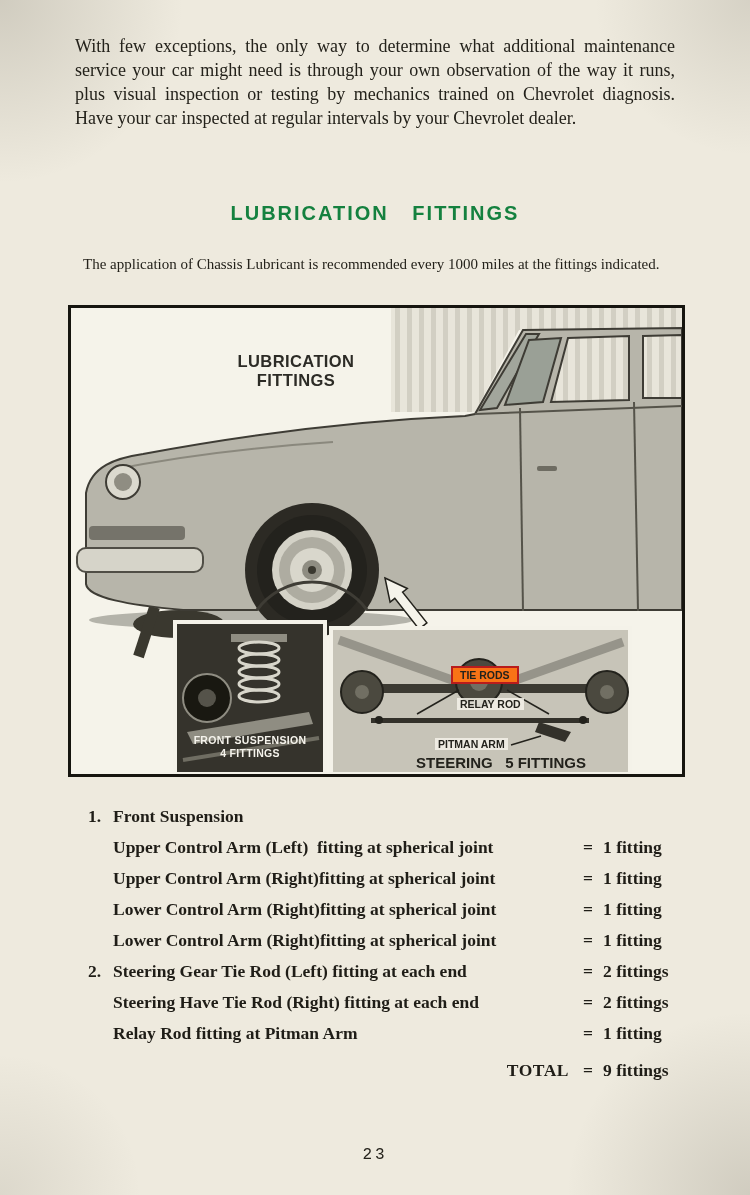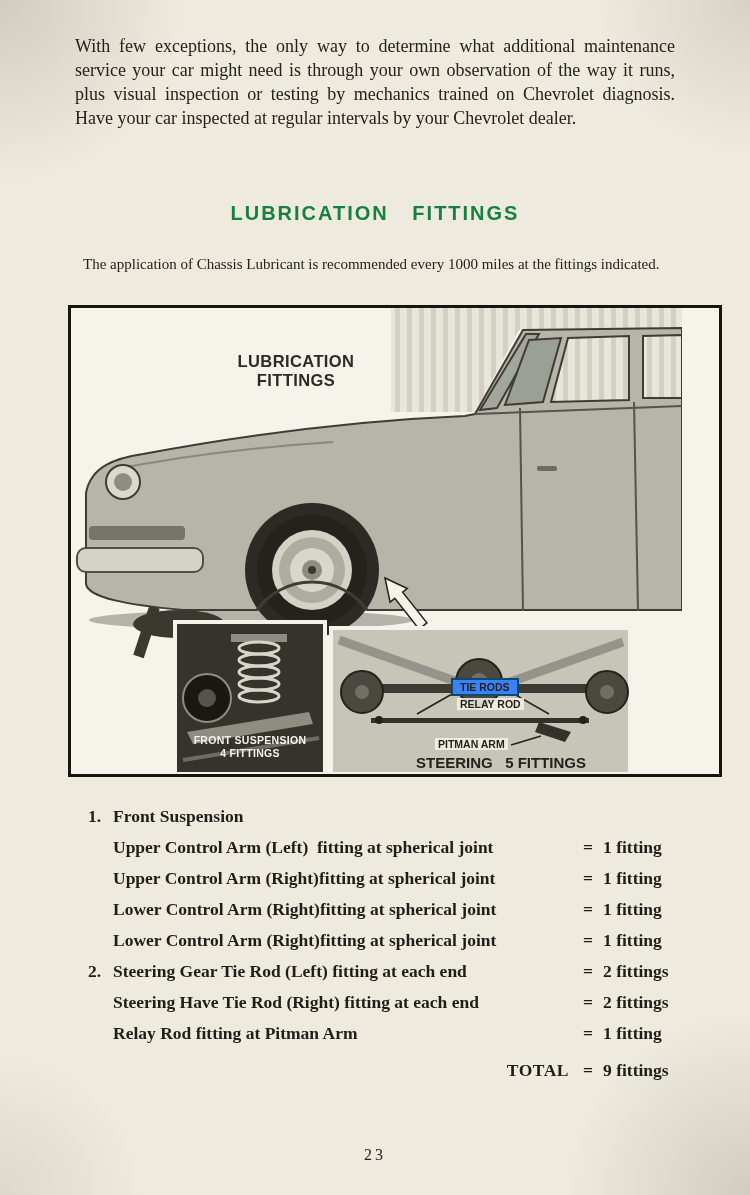--- a/index.html
+++ b/index.html
@@ -28,40 +28,40 @@
     font-weight:700;font-size:20px;line-height:34px;
     letter-spacing:2px;word-spacing:16px;
     color:#14813f;
   }
   .lead{
     position:absolute;left:75px;top:243px;width:600px;margin:8px;
     font-size:15px;line-height:27px;text-align:justify;color:#24221b;
   }
   .figure{
     position:absolute;left:68px;top:305px;width:611px;height:466px;
-    border:3px solid #16150f;background:#f5f3ea;padding-left:37px;
+    border:3px solid #16150f;background:#f5f3ea;
   }
   .figure svg{position:absolute;left:0;top:0;width:611px;height:466px;}
   .fig-caption{
     position:absolute;left:140px;top:44px;width:170px;text-align:center;
     font-family:"Liberation Sans", sans-serif;font-weight:700;
     font-size:16.5px;line-height:19px;color:#2c2b26;letter-spacing:.4px;
   }
   .inset1-label{
     position:absolute;left:106px;top:426px;width:146px;text-align:center;
     font-family:"Liberation Sans", sans-serif;font-weight:700;
     font-size:10.5px;line-height:13px;color:#f5f3ec;letter-spacing:.3px;
   }
   .lbl{
     position:absolute;
     font-family:"Liberation Sans", sans-serif;font-weight:700;
     font-size:10.5px;line-height:12px;color:#23221c;white-space:pre;
   }
   .lbl.tie-rods{
-    left:380px;top:370px;background:#3b82f6;border:2px solid #0c4a6e;
+    left:380px;top:358px;background:#f97316;border:2px solid #b91c1c;
     padding:1px 7px;
   }
   .lbl.relay-rod{left:386px;top:390px;background:rgba(244,242,233,.85);padding:0 3px;}
   .lbl.pitman-arm{left:364px;top:430px;background:rgba(244,242,233,.85);padding:0 3px;}
   .lbl.steering-bottom{
     left:318px;top:449px;width:224px;text-align:center;font-size:15px;
   }
   .fittings-list{
     position:absolute;left:88px;top:806px;width:611px;
     font-weight:700;font-size:17.5px;line-height:21px;color:#1f1d17;
@@ -71,21 +71,21 @@
     align-items:baseline;margin-bottom:10px;
   }
   .lrow.sec2{margin-top:10px;}
   .lrow.total{margin-top:16px;}
   .lname{display:inline-block;min-width:204px;}
   .leq{text-align:left;}
   .lval{text-align:left;white-space:nowrap;}
   .lrow.total .ltext{text-align:right;padding-right:14px;letter-spacing:.5px;}
   .page-number{
     position:absolute;left:0;top:1146px;width:100%;text-align:center;
-    font-size:16px;letter-spacing:3px;color:#24221b;
+    font-size:16px;letter-spacing:3px;color:#24221b;font-family:Liberation Mono, monospace;
   }
 </style>
 </head>
 <body>
 
 <div class="page">
 
   <p class="intro">With few exceptions, the only way to determine what additional maintenance service your car might need is through your own observation of the way it runs, plus visual inspection or testing by mechanics trained on Chevrolet diagnosis. Have your car inspected at regular intervals by your Chevrolet dealer.</p>
 
   <h1 class="heading">LUBRICATION FITTINGS</h1>

